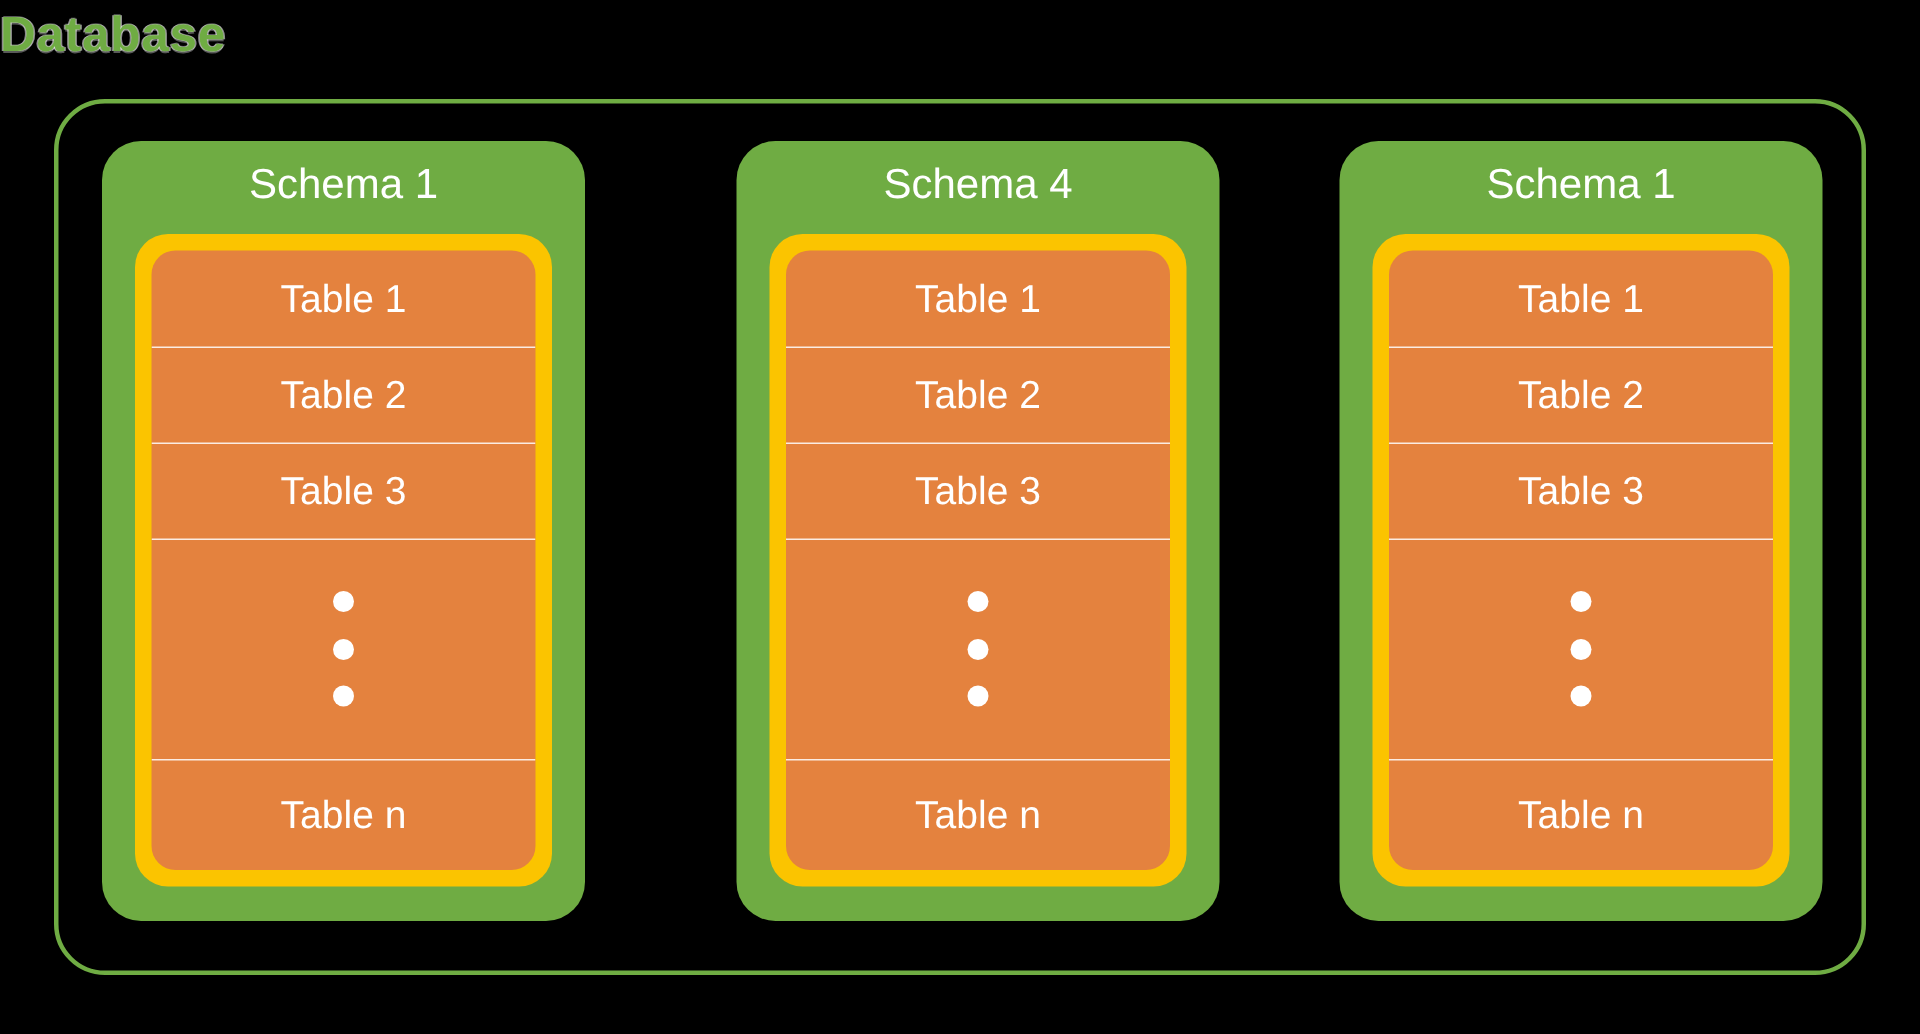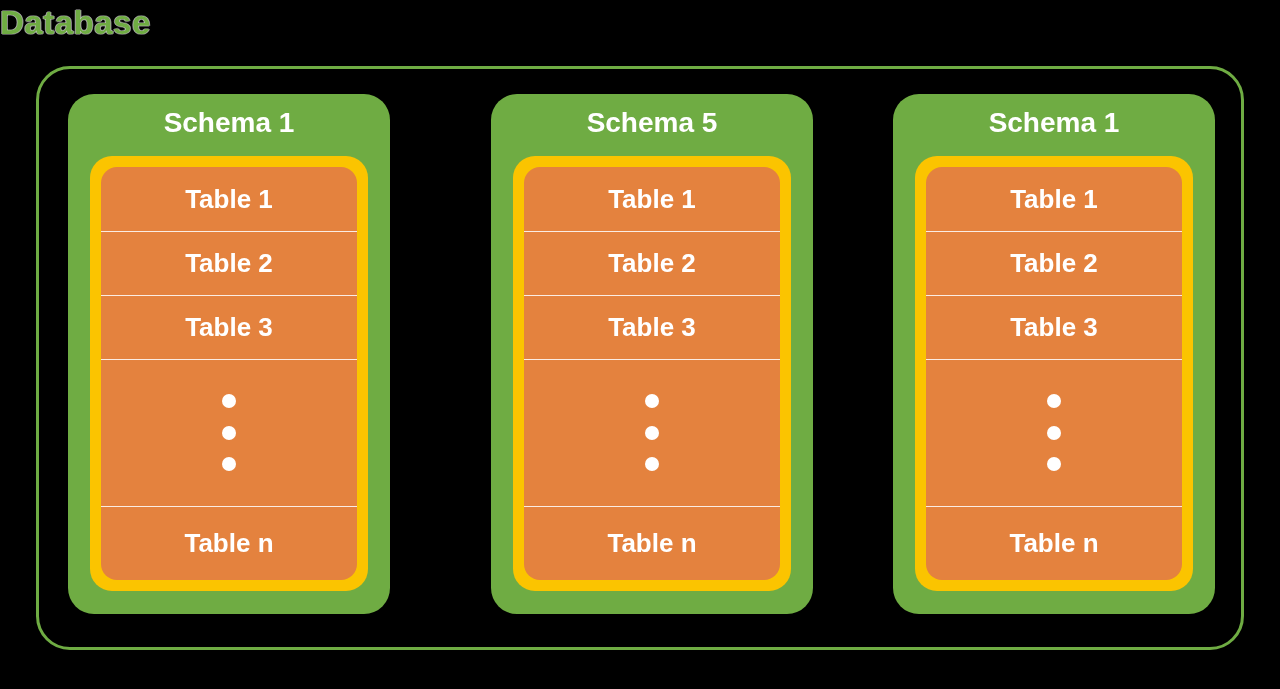--- a/index.html
+++ b/index.html
@@ -54,21 +54,20 @@
     background: transparent;
   }
 
   
   .schema-row {
     position: absolute;
     left: 0;
     top: 0;
     width: 1280px;
     height: 689px;
-    font-weight: bold;
   }
 
   .schema-box {
     position: absolute;
     top: 94px;
     width: 322px;
     height: 520px;
     background: #6FAC43;
     border-radius: 26px;
     box-sizing: border-box;
@@ -177,21 +176,21 @@
             <span class="dot"></span>
             <span class="dot"></span>
             <span class="dot"></span>
           </div>
           <div class="table-cell last">Table n</div>
         </div>
       </div>
     </div>
 
     <div class="schema-box s1">
-      <div class="schema-label">Schema 5</div>
+      <div class="schema-label">Schema 4</div>
       <div class="table-ring">
         <div class="table-stack">
           <div class="table-cell">Table 1</div>
           <div class="table-cell">Table 2</div>
           <div class="table-cell">Table 3</div>
           <div class="table-cell ellipsis">
             <span class="dot"></span>
             <span class="dot"></span>
             <span class="dot"></span>
           </div>

